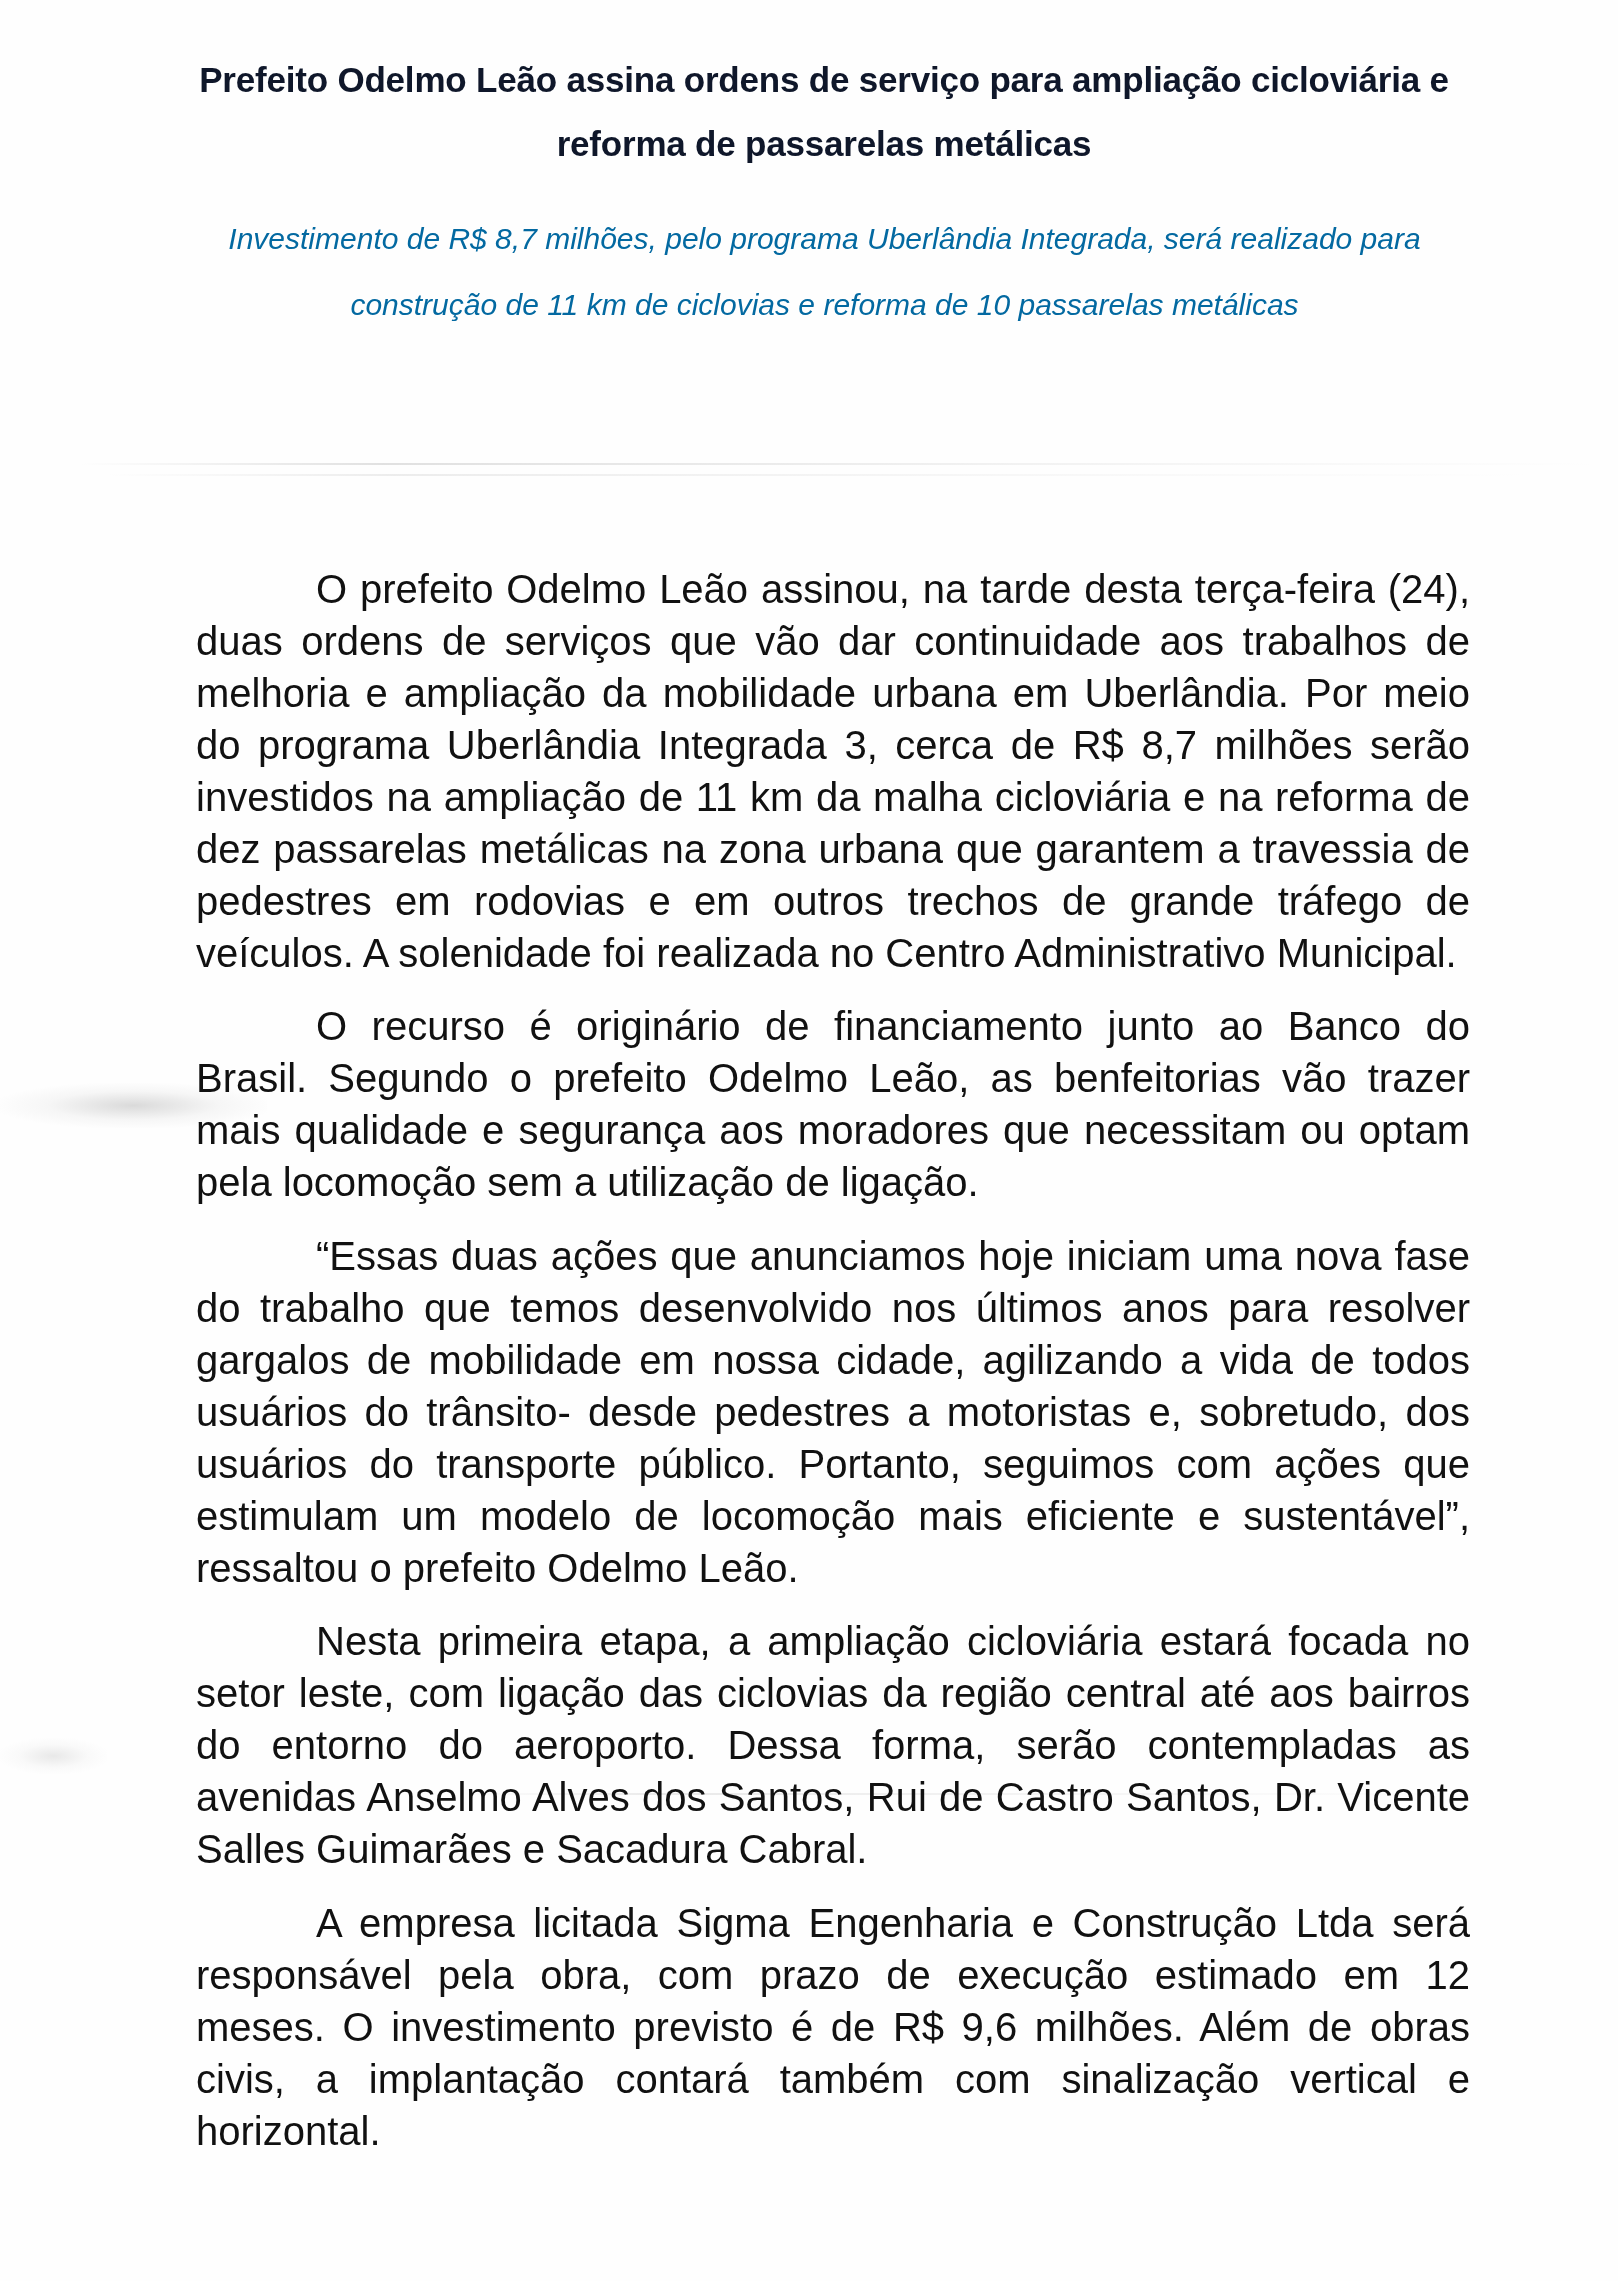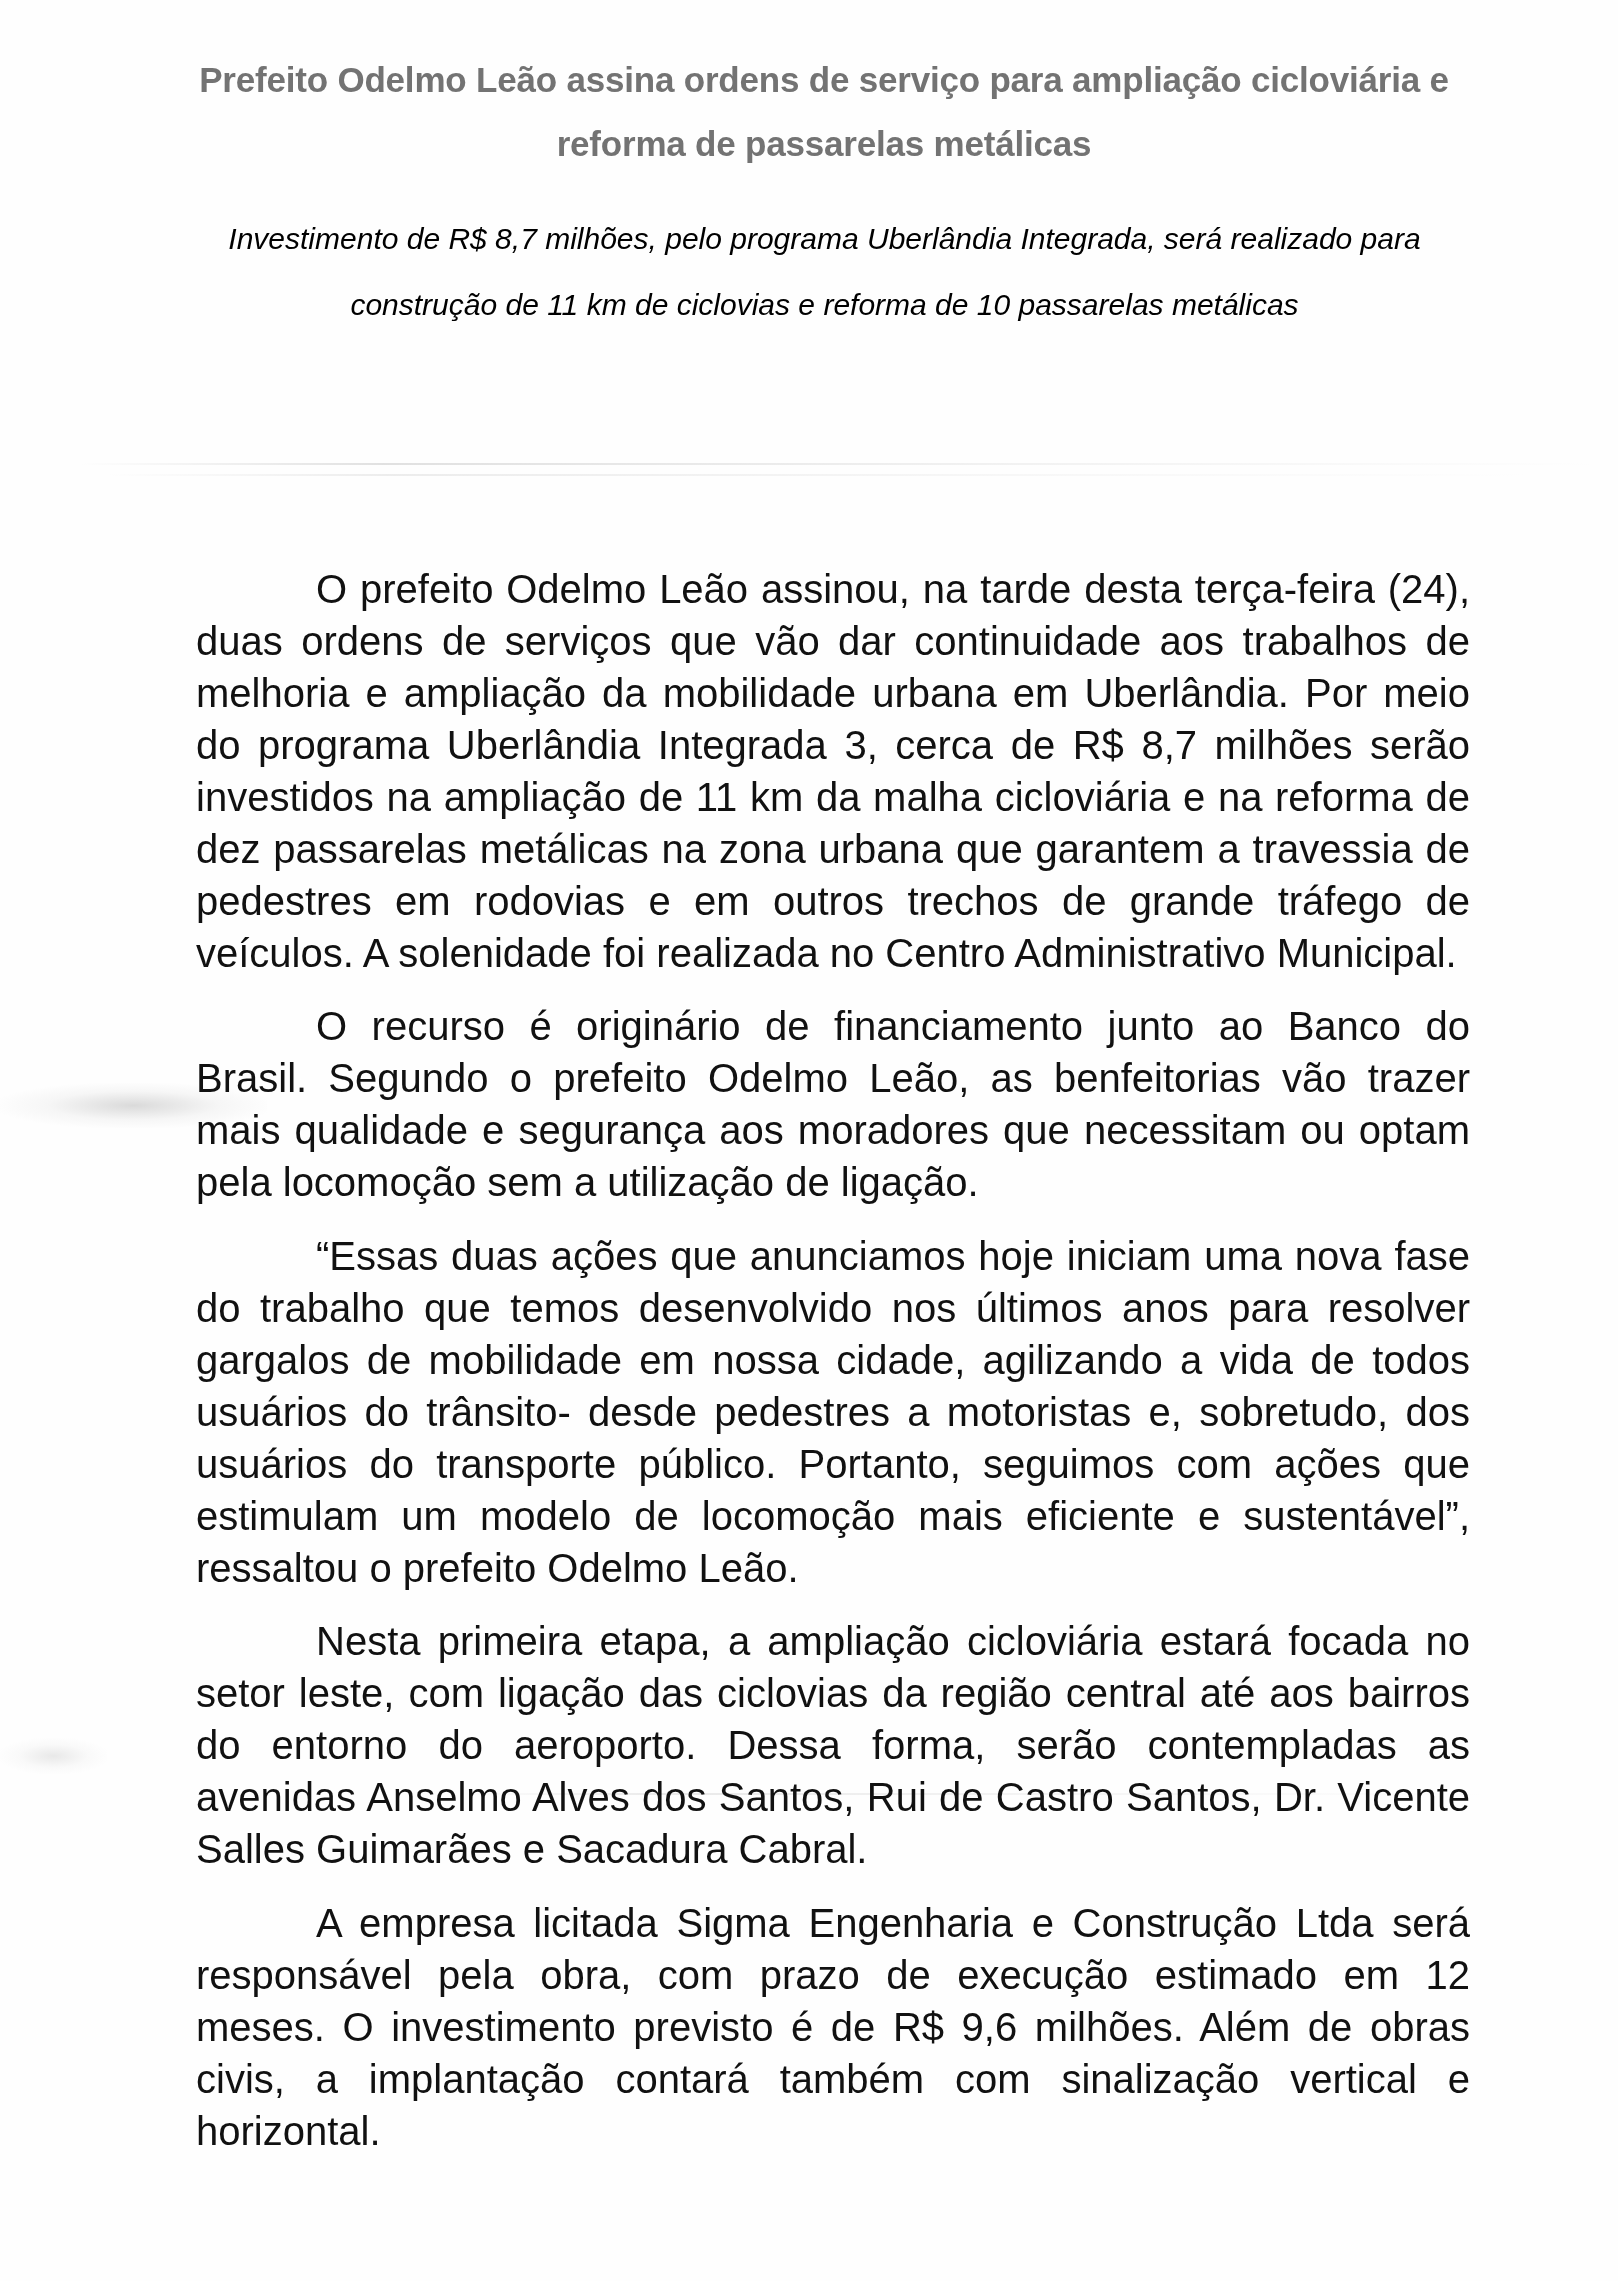--- a/index.html
+++ b/index.html
@@ -24,33 +24,33 @@
     }
     .title {
       position: absolute;
       left: 178px;
       width: 1292px;
       top: 25px;
       text-align: center;
       font-weight: bold;
       font-size: 35px;
       line-height: 64px;
-      color: #737373;
+      color: #0f172a;
       letter-spacing: -0.2px;
     }
     .subtitle {
       position: absolute;
       left: 192px;
       width: 1265px;
       top: 176px;
       text-align: center;
       font-style: italic;
       font-size: 30px;
       line-height: 66px;
-      color: #000000;
+      color: #0369a1;
     }
     .credit {
       position: absolute;
       left: 356px;
       width: 953px;
       top: 419px;
       text-align: right;
       font-style: italic;
       font-size: 23px;
       line-height: 36px;

